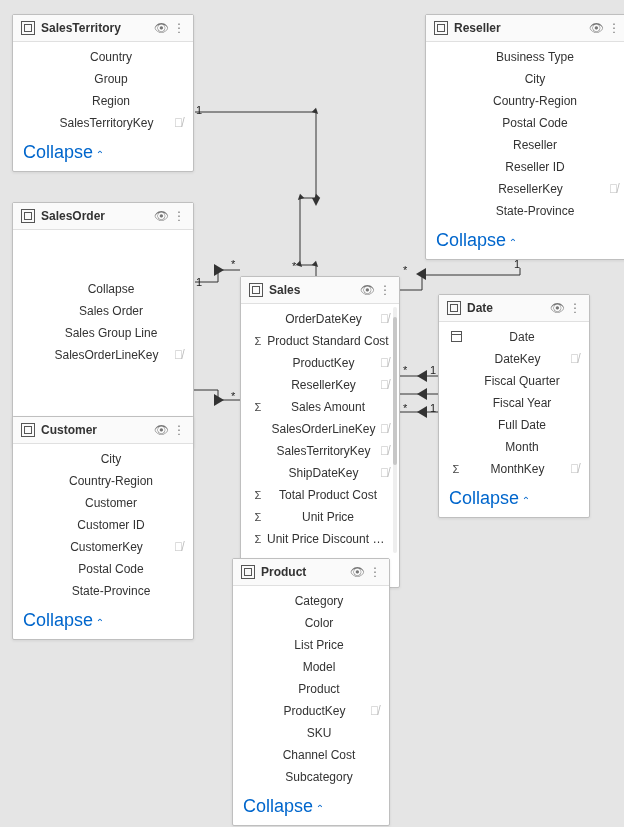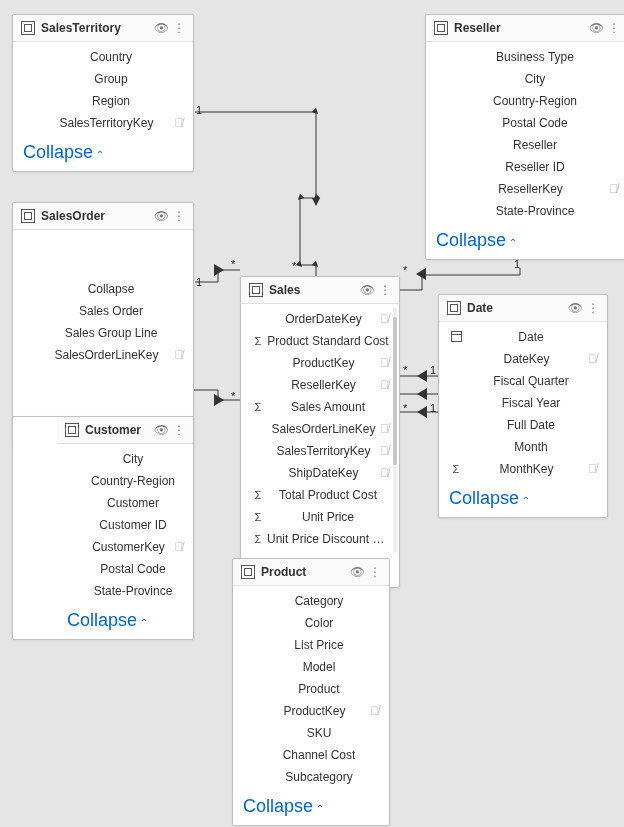--- a/index.html
+++ b/index.html
@@ -250,21 +250,21 @@
       </div>
       <div class="field">
         <span class="ficon"></span>
         <span class="fname">SalesOrderLineKey</span>
         <span class="hidden-mark">👁̸</span>
       </div>
     </div>
   <div class="collapse">Collapse</div>
 </div>
 
-<div class="table" style="left:12px; top:416px; width:182px;padding-left:44px;">
+<div class="table" style="left:12px; top:416px; width:182px;">
   <div class="thead">
     <span class="table-icon"></span>
     <span class="tname">Customer</span>
     <span class="eye">👁</span>
     <span class="dots"></span>
   </div>
   <div class="fields">
       <div class="field">
         <span class="ficon"></span>
         <span class="fname">City</span>
@@ -401,21 +401,21 @@
         <span class="ficon">Σ</span>
         <span class="fname">Unit Price Discount Pct</span>
       </div>
     </div>
   <div class="collapse">Collapse</div>
   <div class="scroll-track">
       <div class="scroll-thumb"></div>
     </div>
 </div>
 
-<div class="table" style="left:438px; top:294px; width:170px;">
+<div class="table" style="left:438px; top:294px; width:152px;">
   <div class="thead">
     <span class="table-icon"></span>
     <span class="tname">Date</span>
     <span class="eye">👁</span>
     <span class="dots"></span>
   </div>
   <div class="fields">
       <div class="field">
         <span class="ficon"><span class="date-icon"></span></span>
         <span class="fname">Date</span>

